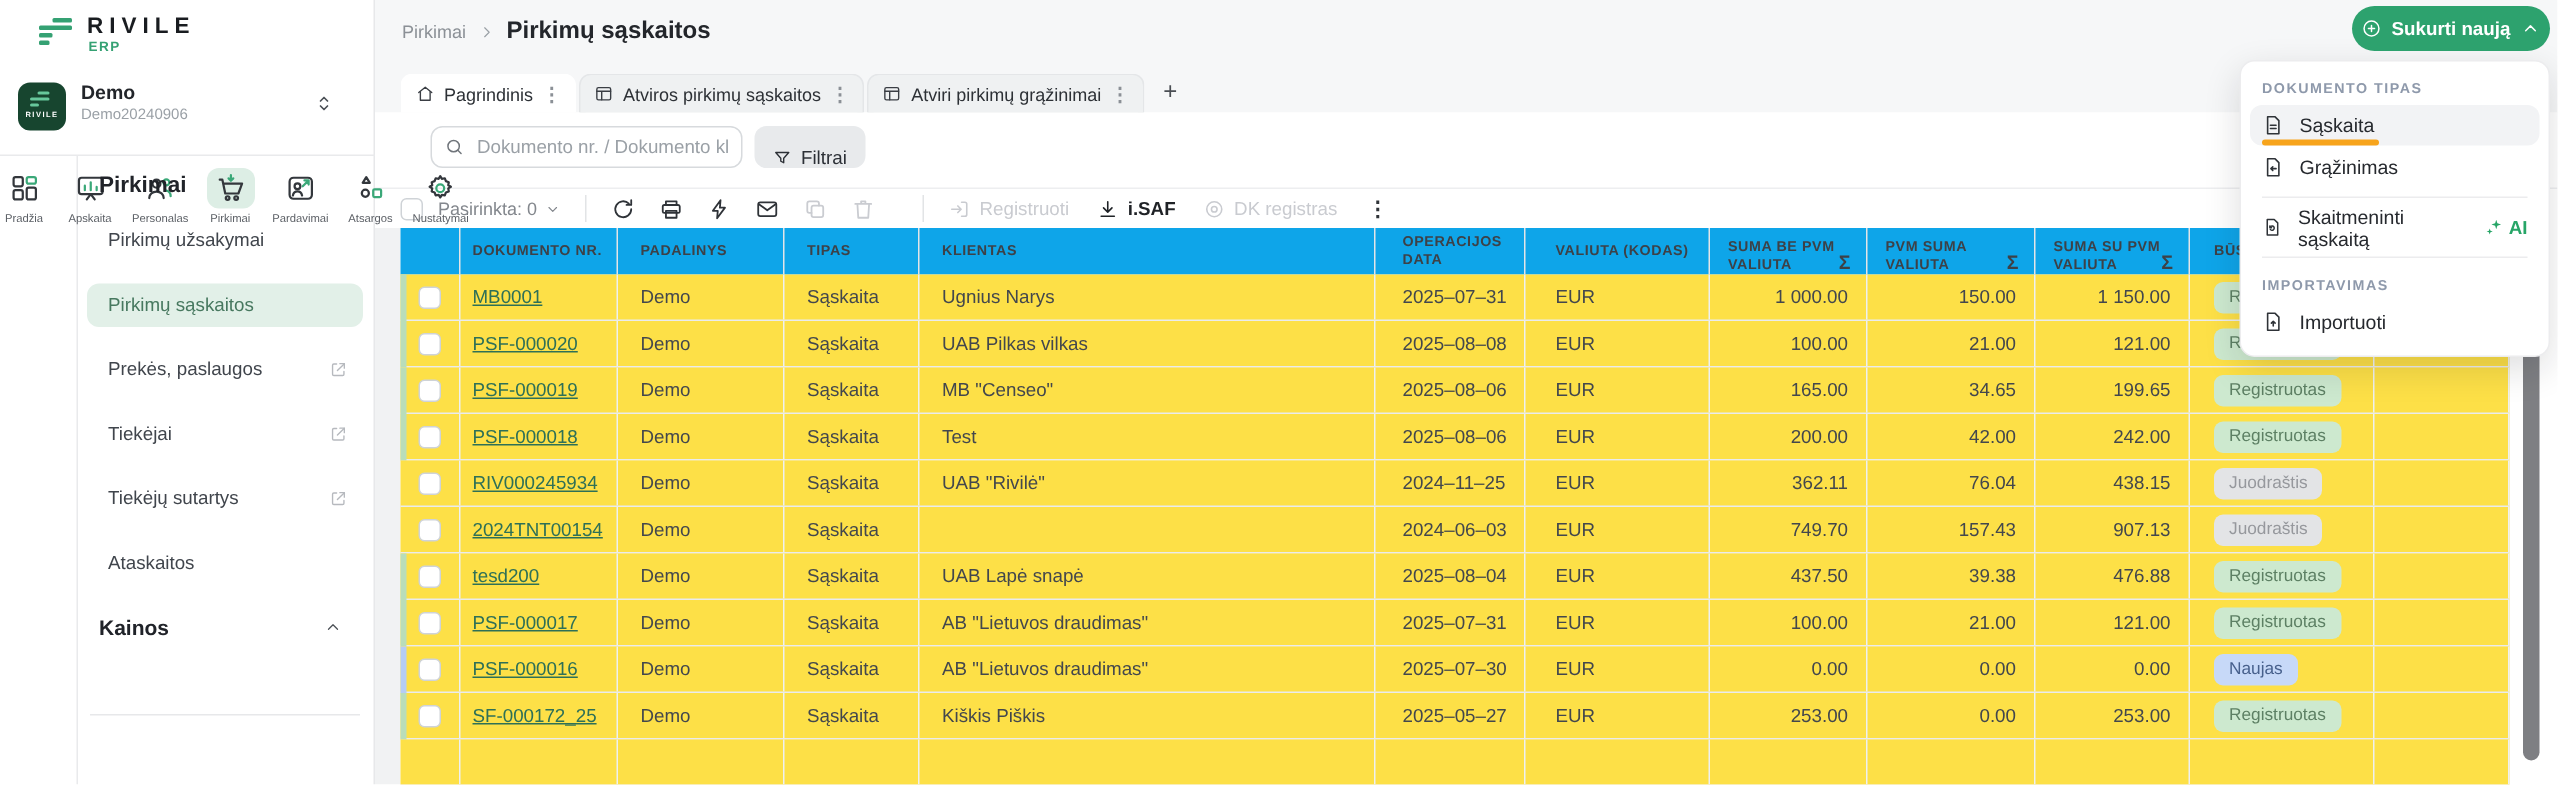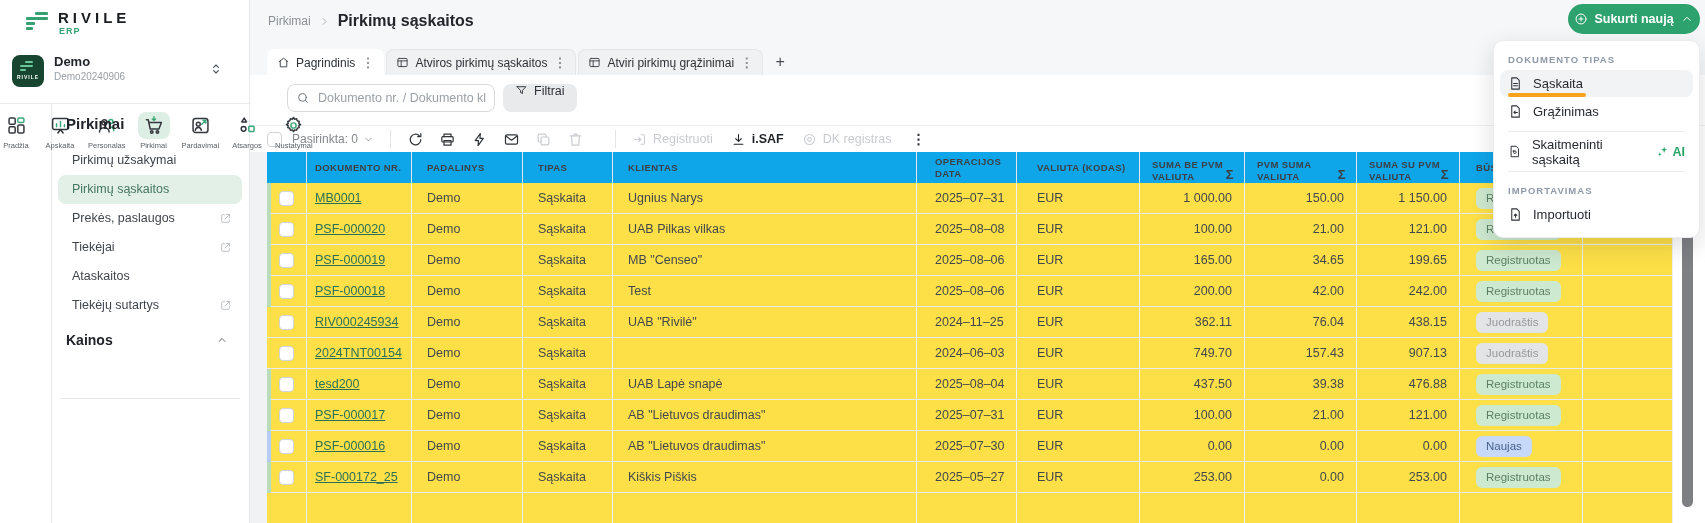--- a/index.html
+++ b/index.html
@@ -42,21 +42,21 @@
           display:flex; flex-direction:row; padding-top:8px; gap:12px; }
   .rail-item { width:52px; display:flex; flex-direction:column; align-items:center; gap:2px; cursor:pointer; }
   .rail-wrap { width:32px; height:27px; display:flex; align-items:center; justify-content:center; border-radius:8px;
                color:#33373c; }
   .rail-item.active .rail-wrap { background:#ddeee5; }
   .rail-wrap svg { width:21px; height:21px; }
   .rail-label { font-size:7.5px; color:#5c6066; }
 
   .subnav { position:absolute; left:52px; top:104px; width:198px; padding-top:6px; }
   .subnav-title { margin:2px 0 10px 14px; font-size:15px; font-weight:bold; color:#202329; height:24px; line-height:24px; }
-  .subnav-item { position:relative; height:29px; line-height:29px; margin:0 8px 0 6px; padding-left:14px;
+  .subnav-item { position:relative; height:29px; line-height:29px; margin:0 8px 14px 6px; padding-left:14px;
                  font-size:12.5px; color:#40454c; border-radius:8px; cursor:pointer; white-space:nowrap; }
   .subnav-item.active { background:#e2f0e8; color:#47785f; }
   .ext { position:absolute; right:10px; top:8px; width:13px; height:13px; color:#b6b9be; }
   .subnav-group { position:relative; height:28px; line-height:28px; margin:6px 8px 0 14px; font-size:14px;
                   font-weight:bold; color:#202329; cursor:pointer; }
   .subnav-group .chev { position:absolute; right:14px; top:8px; width:12px; height:12px; color:#4c5157; }
   .subnav-divider { height:1px; background:#e7e8ea; margin:44px 10px 0 8px; }
 
   
   .topband { position:absolute; left:250px; top:0; width:1455px; height:75px; background:#f6f7f8; }
@@ -81,21 +81,21 @@
              color:#4a4e54; cursor:pointer; }
 
   
   .card { position:absolute; left:250px; top:75px; width:1455px; height:448px; background:#fff; }
   .search-input { position:absolute; left:287px; top:84px; width:208px; height:28px; border:1px solid #d7dadd;
                   border-radius:8px; padding:0 8px 0 30px; font-size:12.5px; color:#3c4046; background:#fff;
                   font-family:"Liberation Sans",sans-serif; outline:none; }
   .search-input::placeholder { color:#9aa0a6; }
   .search-ic { position:absolute; left:296px; top:91px; width:14px; height:14px; color:#6f747a; z-index:1; }
   .filter-btn { position:absolute; left:503px; top:84px; height:28px; padding:0 12px; border-radius:8px;
-                background:#e8eaec; display:flex; align-items:flex-start; gap:6px; font-size:12.5px; color:#2c3036;
+                background:#e8eaec; display:flex; align-items:flex-end; gap:6px; font-size:12.5px; color:#2c3036;
                 cursor:pointer; }
   .filter-btn svg { width:13px; height:13px; }
   .row-divider { position:absolute; left:250px; top:125px; width:1455px; height:1px; background:#edeef0; }
 
   .toolbar { position:absolute; left:250px; top:126px; width:1455px; height:26px; display:flex; align-items:center;
              padding-left:17px; }
   .checkbox { width:15px; height:15px; border:1.5px solid #cfd3d7; border-radius:4px; background:#fff; cursor:pointer; }
   .tb-selected { margin-left:10px; font-size:12px; color:#83878d; cursor:pointer; display:flex; align-items:center; gap:5px; }
   .tb-selected svg { width:11px; height:11px; color:#83878d; }
   .tb-div { width:1px; height:18px; background:#e2e4e6; margin:0 16px; }
@@ -279,30 +279,30 @@
     </div>
     <div class="subnav-item"><span>Tiekėjai</span>
       <span class="ext">
           <svg viewBox="0 0 24 24" class="ic">
             <path d="M10 5H6.5A1.5 1.5 0 0 0 5 6.5v11A1.5 1.5 0 0 0 6.5 19h11a1.5 1.5 0 0 0 1.5-1.5V14"></path>
             <path d="M14 4.5h5.5V10"></path>
             <path d="M19.5 4.5L11 13"></path>
           </svg>
         </span>
     </div>
-    <div class="subnav-item">Ataskaitos</div>
     <div class="subnav-item"><span>Tiekėjų sutartys</span>
       <span class="ext">
           <svg viewBox="0 0 24 24" class="ic">
             <path d="M10 5H6.5A1.5 1.5 0 0 0 5 6.5v11A1.5 1.5 0 0 0 6.5 19h11a1.5 1.5 0 0 0 1.5-1.5V14"></path>
             <path d="M14 4.5h5.5V10"></path>
             <path d="M19.5 4.5L11 13"></path>
           </svg>
         </span>
     </div>
+    <div class="subnav-item">Ataskaitos</div>
     <div class="subnav-group">
       <span>Kainos</span>
       <span class="chev">
           <svg viewBox="0 0 24 24" class="ic">
             <path d="M6 15l6-6 6 6"></path>
           </svg>
         </span>
     </div>
     <div class="subnav-divider"></div>
   </div>

